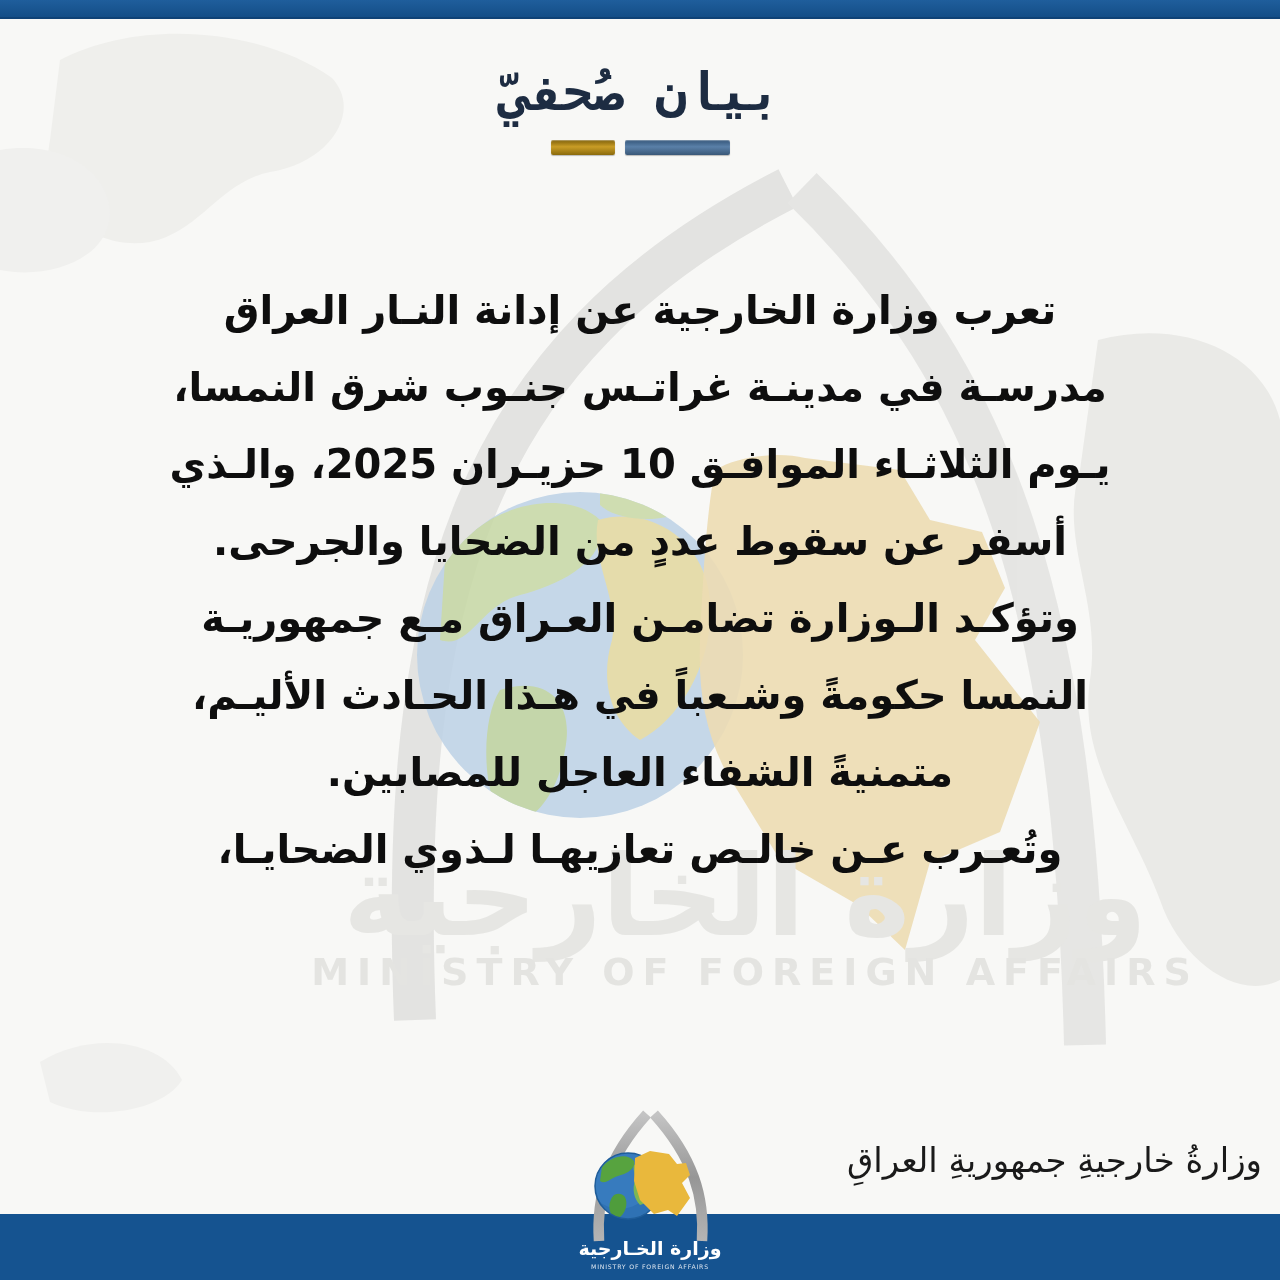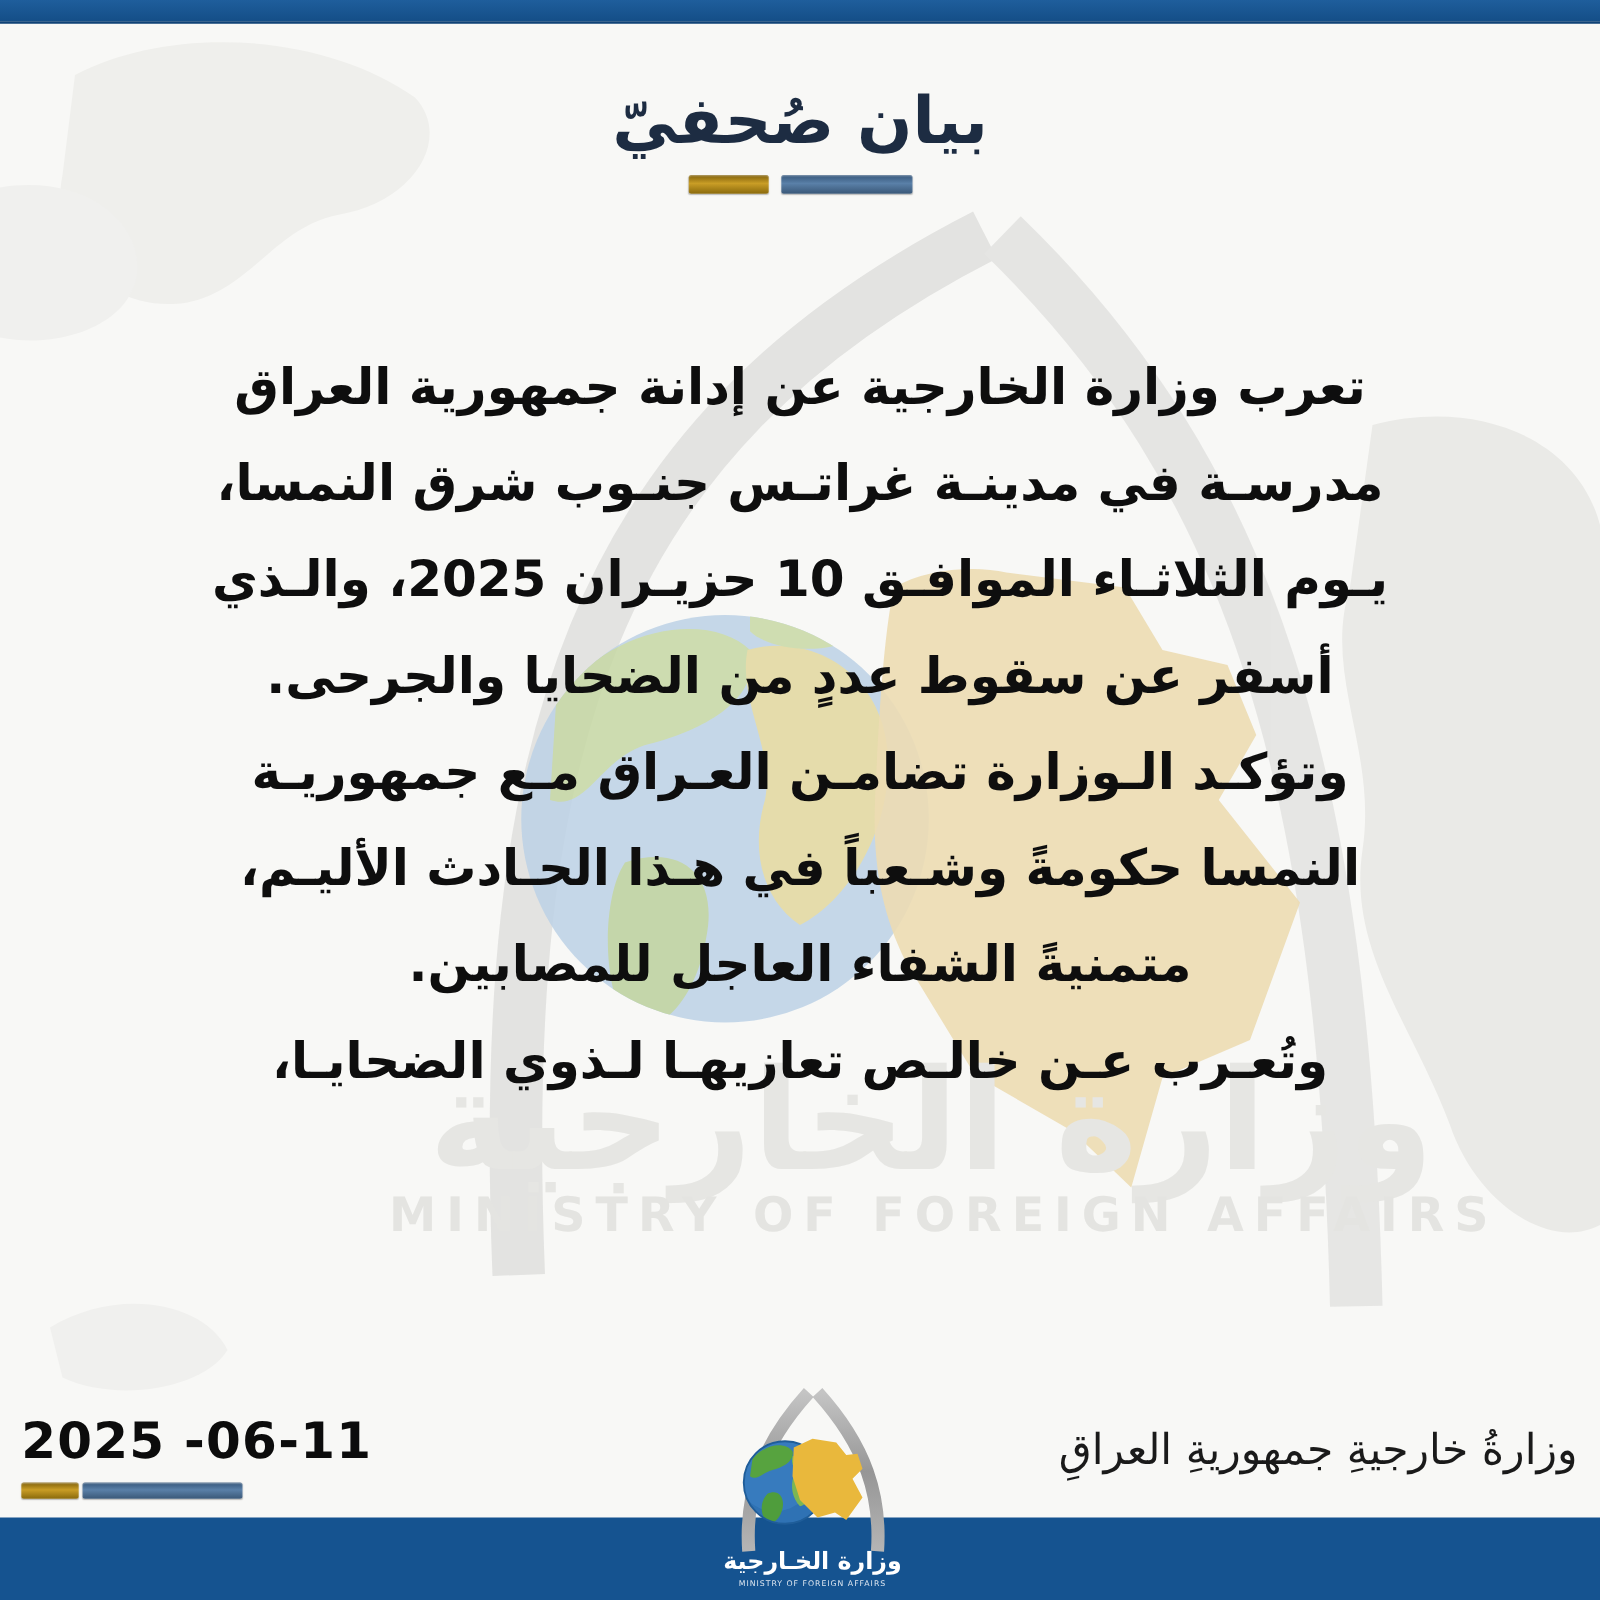--- a/index.html
+++ b/index.html
@@ -12,21 +12,21 @@
   .bg-svg{position:absolute;top:0;left:0;}
   
   .topbar{position:absolute;top:0;left:0;right:0;height:17px;
     background:linear-gradient(180deg,#1f5e9c,#144e87);
     border-bottom:2px solid #0f4276;}
   .bottombar{position:absolute;bottom:0;left:0;right:0;height:66px;background:#155390;}
   
   .header{position:absolute;top:66px;left:0;right:0;text-align:center;}
   .header h1{
     margin:0;font-size:52px;line-height:1.2;font-weight:bold;
-    color:#1d2c42;direction:rtl;letter-spacing:0;
+    color:#1d2c42;direction:rtl;letter-spacing:0;font-family:Liberation Mono, monospace;
   }
   .bar-row{display:flex;justify-content:center;align-items:center;margin-top:12px;direction:ltr;}
   .bar{height:15px;border-radius:2px;box-shadow:0 1px 1px rgba(0,0,0,.25), inset 0 1px 1px rgba(255,255,255,.35);}
   .bar.gold{width:64px;background:linear-gradient(180deg,#7f600a,#c99d26 45%,#8a6a0c);margin-right:10px;}
   .bar.steel{width:105px;background:linear-gradient(180deg,#35567a,#5a80a8 45%,#3a5878);}
   
   .body-text{position:absolute;top:272px;left:0;right:0;direction:rtl;text-align:center;}
   .body-text p{
     margin:0;height:77px;line-height:77px;white-space:nowrap;
     font-size:40px;font-weight:bold;color:#0e0e0e;
@@ -86,37 +86,30 @@
 
   <div class="header">
     <h1>بيان صُحفيّ</h1>
     <div class="bar-row">
       <span class="bar gold"></span>
       <span class="bar steel"></span>
     </div>
   </div>
 
   <div class="body-text">
-    <p>تعرب وزارة الخارجية عن إدانة جمهورية العراق</p>
+    <p>تعرب وزارة الخارجية عن إدانة النـار العراق</p>
     <p>مدرسـة في مدينـة غراتـس جنـوب شرق النمسا،</p>
     <p>يـوم الثلاثـاء الموافـق 10 حزيـران 2025، والـذي</p>
     <p>أسفر عن سقوط عددٍ من الضحايا والجرحى.</p>
     <p>وتؤكـد الـوزارة تضامـن العـراق مـع جمهوريـة</p>
     <p>النمسا حكومةً وشـعباً في هـذا الحـادث الأليـم،</p>
     <p>متمنيةً الشفاء العاجل للمصابين.</p>
     <p>وتُعـرب عـن خالـص تعازيهـا لـذوي الضحايـا،</p>
   </div>
 
-  <div class="date-block">
-    <div class="date-text">2025 -06-11</div>
-    <div class="date-bars">
-      <span class="bar gold sm"></span>
-      <span class="bar steel sm"></span>
-    </div>
-  </div>
 
   <div class="ministry-name">وزارةُ خارجيةِ جمهوريةِ العراقِ</div>
 
   <div class="bottombar"></div>
 
   <svg class="footer-logo" width="145" height="172" viewBox="0 0 145 172" aria-hidden="true">
     <defs>
       <clipPath id="logoGlobeClip">
           <circle cx="50" cy="83" r="33"></circle>
         </clipPath>

